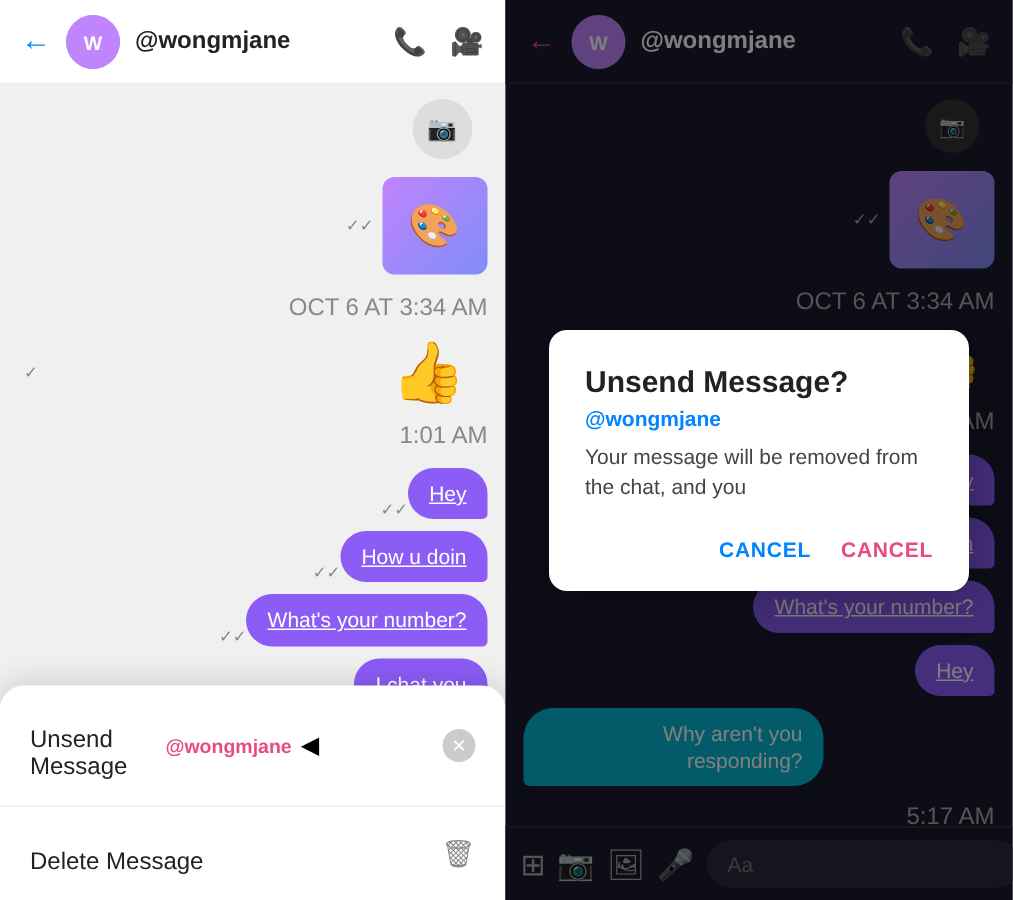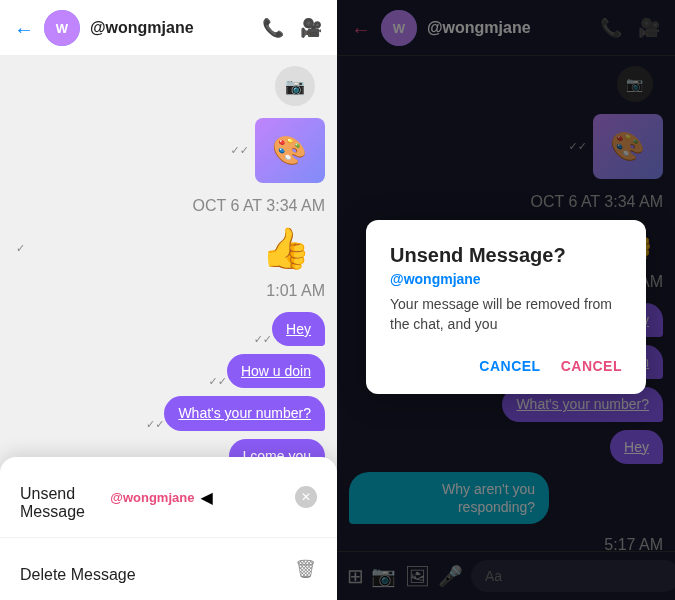--- a/index.html
+++ b/index.html
@@ -316,21 +316,21 @@
     <div class="msg-row sent">
       <span class="check-icon">✓✓</span>
       <div class="bubble sent">How u doin</div>
     </div>
     <div class="msg-row sent">
       <span class="check-icon">✓✓</span>
       <div class="bubble sent">What's your number?</div>
     </div>
     <div class="msg-row sent">
       <span class="check-icon">✓✓</span>
-      <div class="bubble sent">I come you</div>
+      <div class="bubble sent">I chat you</div>
     </div>
     <div class="msg-row sent">
       <span class="check-icon">✓✓</span>
       <div class="bubble sent">Hey</div>
     </div>
     <div class="msg-row received">
       <div class="bubble sent teal" style="background:#06b6d4;">Why aren't you responding?</div>
     </div>
   </div>
 

